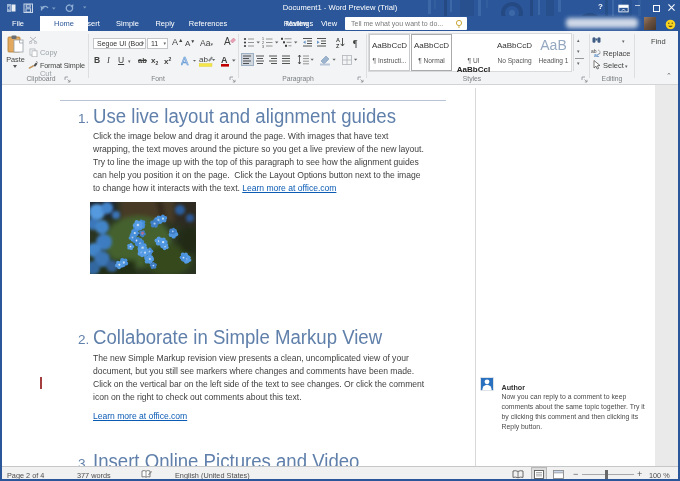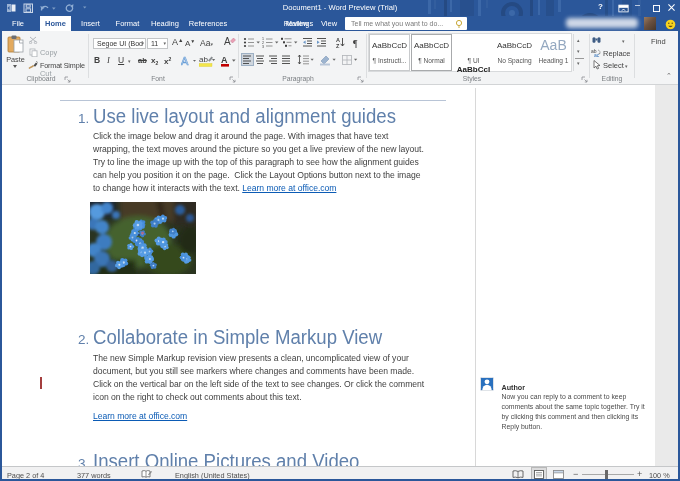--- a/index.html
+++ b/index.html
@@ -87,25 +87,25 @@
     </svg>
     <div class="abs" style="left:635px;top:0px;color:#fff;font-size:9px;">–</div>
     <svg class="abs" style="left:653px;top:4.5px;width:7px;height:7px" viewBox="0 0 8 8">
       <rect x="0.5" y="0.5" width="7" height="7" fill="none" stroke="#fff" stroke-width="1.2"></rect>
     </svg>
     <svg class="abs" style="left:668px;top:4px;width:7px;height:7px" viewBox="0 0 8 8">
       <path d="M0.5 0.5 L7.5 7.5 M7.5 0.5 L0.5 7.5" stroke="#fff" stroke-width="1.2"></path>
     </svg>
   </div>
   <div class="abs" id="tabrow">
-    <div class="tab" id="tab-home" style="left:40px;width:31px;font-weight:bold;">Home</div>
+    <div class="tab" id="tab-home" style="left:40px;width:48px;">Home</div>
     <div class="tab" style="left:3px;width:30px;">File</div>
     <div class="tab" style="left:75px;width:31px;">Insert</div>
-    <div class="tab" style="left:111px;width:33px;">Format</div>
-    <div class="tab" style="left:148px;width:34px;">Heading</div>
+    <div class="tab" style="left:111px;width:33px;">Simple</div>
+    <div class="tab" style="left:148px;width:34px;">Reply</div>
     <div class="tab" style="left:186px;width:44px;">References</div>
     <div class="tab" style="left:237px;width:39px;margin-left:43px;">Mailings</div>
     <div class="tab" style="left:279px;width:34px;">Review</div>
     <div class="tab" style="left:316px;width:26px;">View</div>
     <div class="abs" style="left:345px;top:1px;width:122px;height:12.5px;background:#fff;border-radius:1px;">
       <div class="abs" style="left:6px;top:2.6px;font-size:7px;color:#7a7a7a;white-space:nowrap;">Tell me what you want to do...</div>
       <svg class="abs" style="left:109px;top:1.5px;width:10px;height:10px" viewBox="0 0 10 10">
         <circle cx="5" cy="4" r="2.6" fill="none" stroke="#c8a93a" stroke-width="1"></circle>
         <path d="M4 6.8 h2 M4.2 8.2 h1.6" stroke="#c8a93a" stroke-width="0.9"></path>
       </svg>

